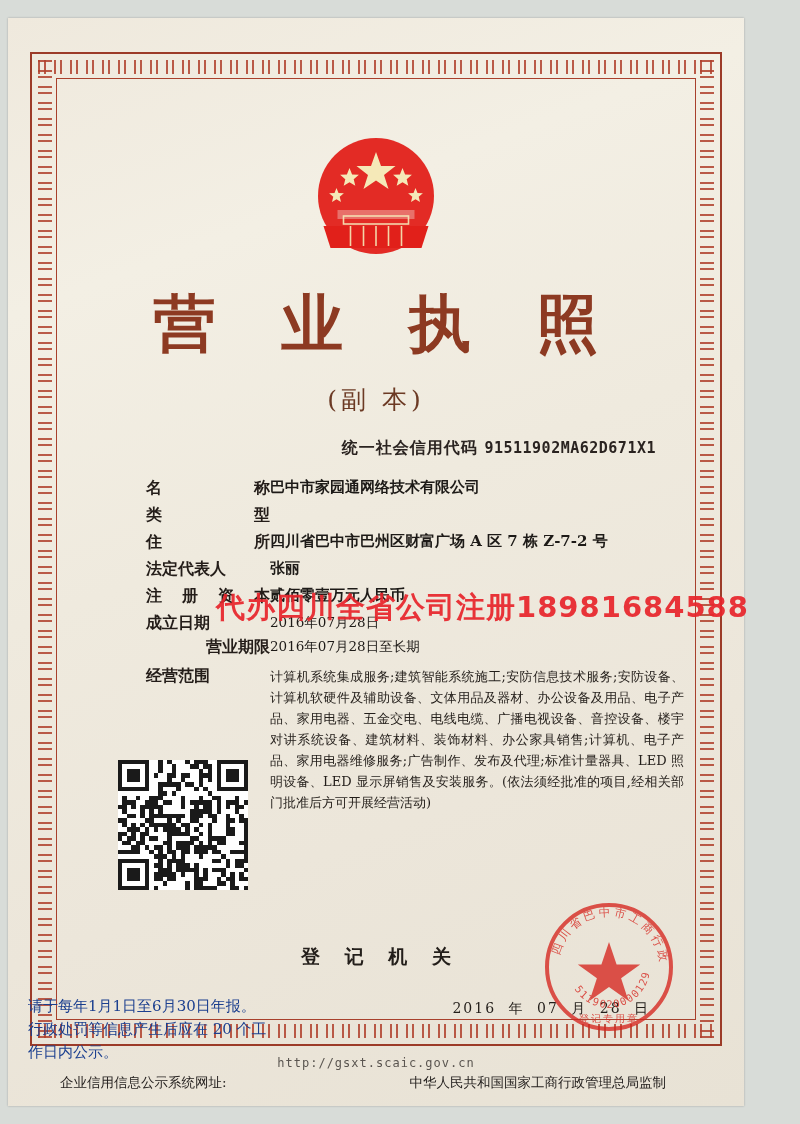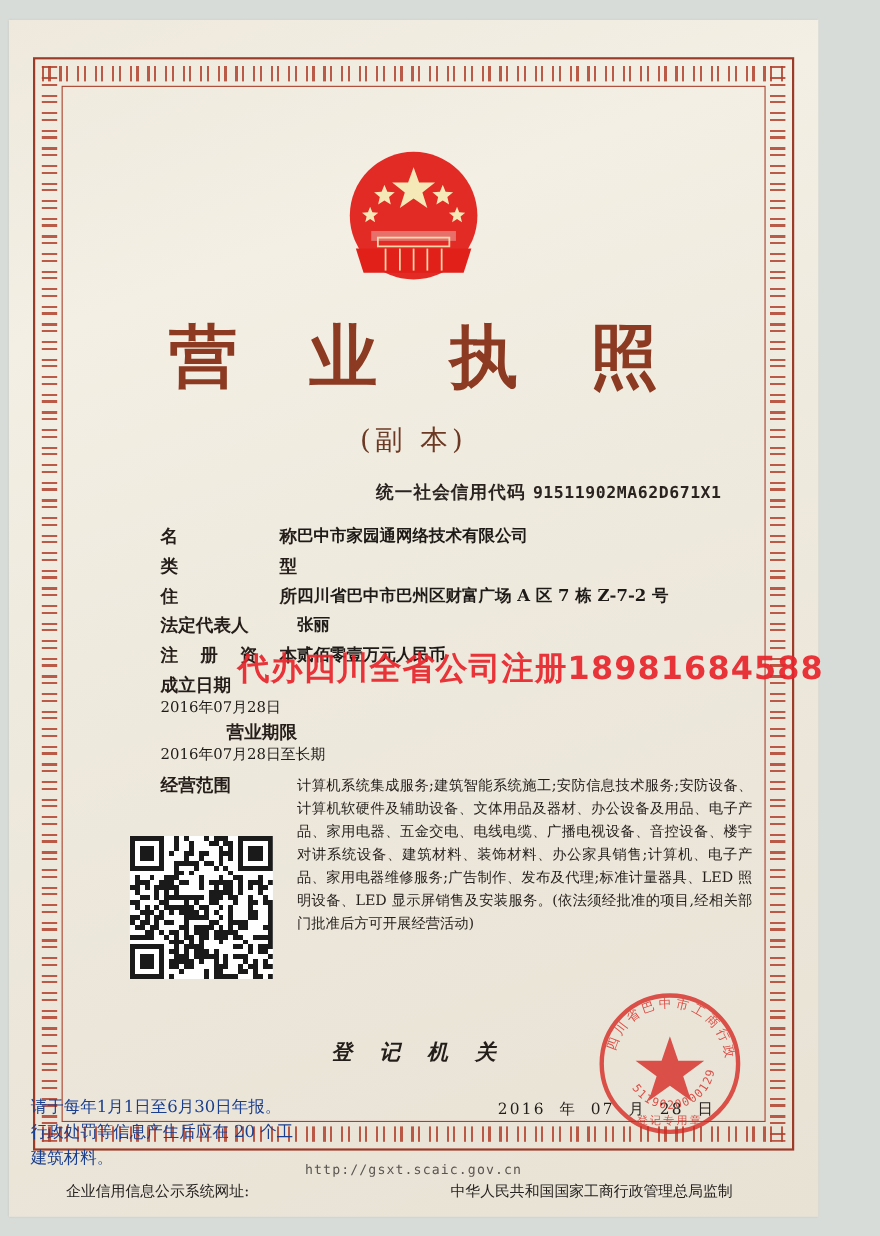--- a/index.html
+++ b/index.html
@@ -81,40 +81,39 @@
     letter-spacing:0;
     display:flex;justify-content:space-between;
   }
   .label span{display:inline-block;}
   .value{
     font-family:"DejaVu Serif","Liberation Serif",serif;
     font-size:15px;font-weight:700;color:#1d1a17;
     line-height:19px;
   }
   .value.small{font-size:13.5px;font-weight:400;}
-  .row.tight{margin-bottom:3px;flex-direction:column;}
+  .row.tight{margin-bottom:3px;}
   .scope{
     font-family:"DejaVu Serif","Liberation Serif",serif;
     font-size:13px;line-height:21px;color:#231e1a;
     max-width:455px;text-align:justify;
   }
 
   
   .qr{
     position:absolute;left:110px;top:742px;width:130px;height:130px;
     background:#fff;
   }
   .qr canvas,.qr .cells{width:130px;height:130px;display:block;}
 
   .registrar{
     position:absolute;left:0;right:0;top:926px;text-align:center;
     font-family:"DejaVu Serif","Liberation Serif",serif;
     font-size:19px;font-weight:700;letter-spacing:9px;color:#231e1a;
     padding-left:9px;
-    font-style:italic;
   }
   .date-line{
     position:absolute;right:88px;top:982px;
     font-family:"DejaVu Serif","Liberation Serif",serif;
     font-size:14px;color:#231e1a;letter-spacing:2px;
   }
   .date-line .d{margin:0 6px;font-size:14px;}
 
   
   .seal{
@@ -283,21 +282,21 @@
       <text font-size="10.5" fill="#d6261f" font-family="'DejaVu Sans Mono',monospace" letter-spacing="1.4">
         <textPath href="#arcBottom" startOffset="18%">5119020000129</textPath>
       </text>
       <text x="69" y="124" font-size="10" fill="#d6261f" text-anchor="middle" font-family="'DejaVu Serif',serif" letter-spacing="2">登记专用章</text>
     </svg>
   </div>
 
   <div class="notice">
       <div>请于每年1月1日至6月30日年报。</div>
       <div>行政处罚等信息产生后应在 20 个工</div>
-      <div>建筑材料。</div>
+      <div>作日内公示。</div>
     </div>
 
   <div class="url-center">http://gsxt.scaic.gov.cn</div>
 
   <div class="footer">
     <span class="left">企业信用信息公示系统网址:</span>
     <span class="right">中华人民共和国国家工商行政管理总局监制</span>
   </div>
 </div>
 

